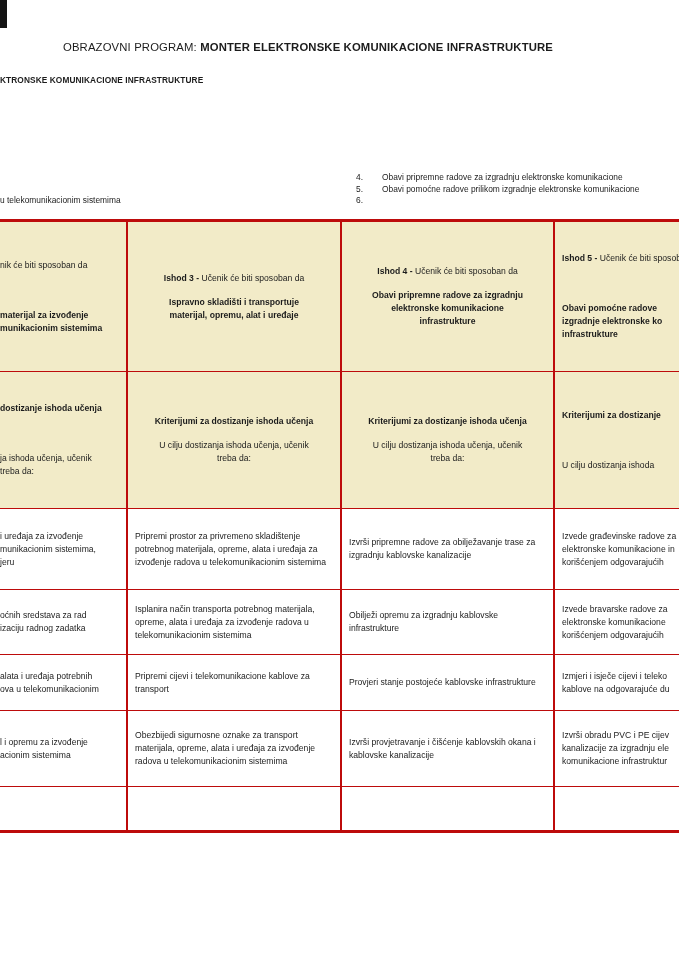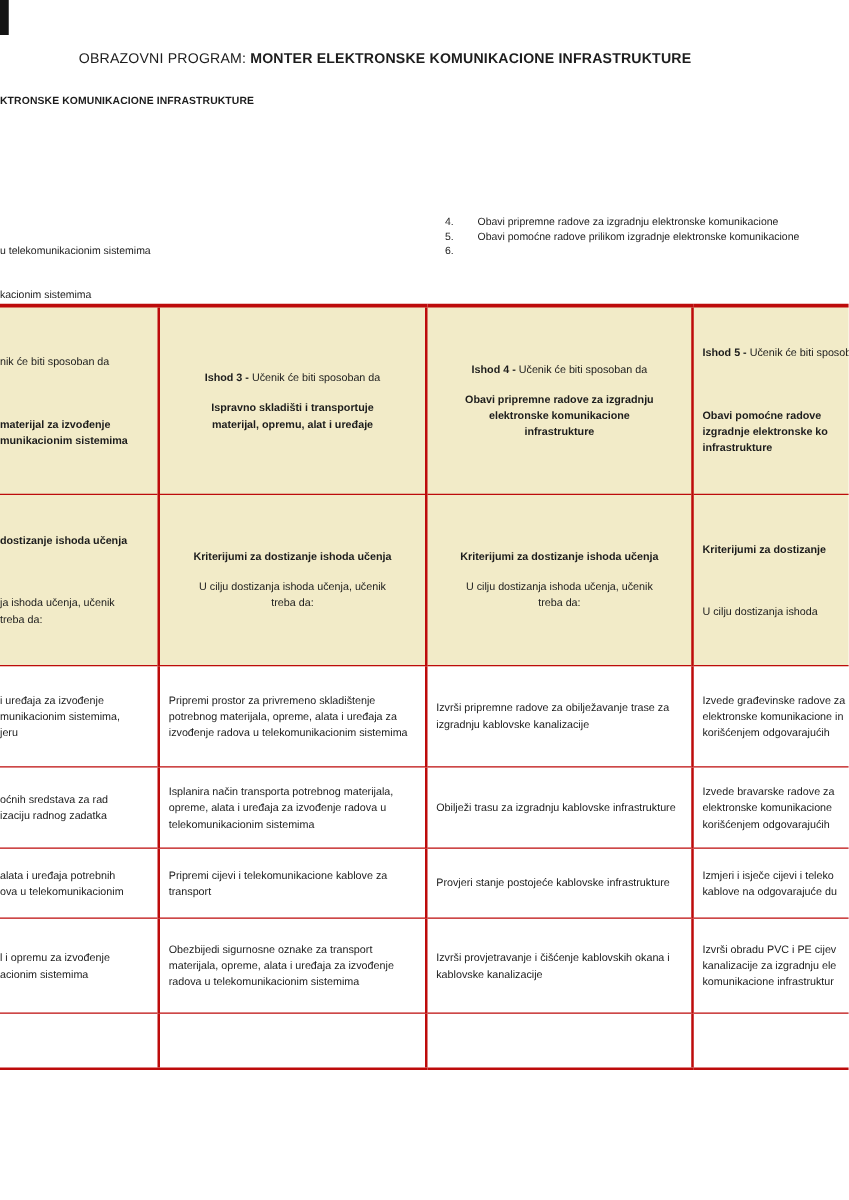--- a/index.html
+++ b/index.html
@@ -14,21 +14,21 @@
   .doc-title { position:absolute; left:63px; top:41px; font-size:11.3px; white-space:nowrap; letter-spacing:.15px; }
   .doc-title .bold { font-weight:bold; }
   .subtitle { position:absolute; left:0; top:75px; font-size:8.3px; font-weight:bold; white-space:nowrap; letter-spacing:.1px; }
 
   .intro-left { position:absolute; left:0; top:172px; font-size:8.4px; line-height:11.6px; white-space:pre; }
   .intro-right { position:absolute; left:356px; top:172px; font-size:8.4px; line-height:11.6px; }
   .intro-right .item { display:flex; white-space:nowrap; }
   .intro-right .num { flex:0 0 26px; }
 
   .table-wrap { position:absolute; left:0; top:219px; width:679px; }
-  table.curriculum { border-collapse:collapse; table-layout:fixed; width:679px;margin-top:24px; }
+  table.curriculum { border-collapse:collapse; table-layout:fixed; width:679px; }
   col.w1{width:127px} col.w2{width:214px} col.w3{width:213px} col.w4{width:125px}
   td {
     border:1px solid #bd0b0b; border-left-width:2px; border-right-width:2px;
     vertical-align:middle; font-size:8.6px; line-height:13px; padding:4px 7px;
   }
   td.cell-c1 { border-left:0; padding-left:0; white-space:pre; }
   td.cell-c4 { border-right:0; padding-right:0; white-space:pre; }
   tr.h1 td { border-top:3px solid #bd0b0b; }
   tr.r7 td { border-bottom:3px solid #bd0b0b; }
   tr.h1 td, tr.h2 td { background:#f2ebc8; text-align:center; }
@@ -146,21 +146,21 @@
           <td class="cell-c2">Pripremi prostor za privremeno skladištenje potrebnog materijala, opreme, alata i uređaja za izvođenje radova u telekomunikacionim sistemima</td>
           <td class="cell-c3">Izvrši pripremne radove za obilježavanje trase za izgradnju kablovske kanalizacije</td>
           <td class="cell-c4">Izvede građevinske radove za
 elektronske komunikacione in
 korišćenjem odgovarajućih</td>
         </tr>
         <tr class="r2">
           <td class="cell-c1">oćnih sredstava za rad
 izaciju radnog zadatka</td>
           <td class="cell-c2">Isplanira način transporta potrebnog materijala, opreme, alata i uređaja za izvođenje radova u telekomunikacionim sistemima</td>
-          <td class="cell-c3">Obilježi trasu za izgradnju kablovske infrastrukture</td>
+          <td class="cell-c3">Obilježi opremu za izgradnju kablovske infrastrukture</td>
           <td class="cell-c4">Izvede bravarske radove za
 elektronske komunikacione
 korišćenjem odgovarajućih</td>
         </tr>
         <tr class="r3">
           <td class="cell-c1">alata i uređaja potrebnih
 ova u telekomunikacionim</td>
           <td class="cell-c2">Pripremi cijevi i telekomunikacione kablove za transport</td>
           <td class="cell-c3">Provjeri stanje postojeće kablovske infrastrukture</td>
           <td class="cell-c4">Izmjeri i isječe cijevi i teleko

